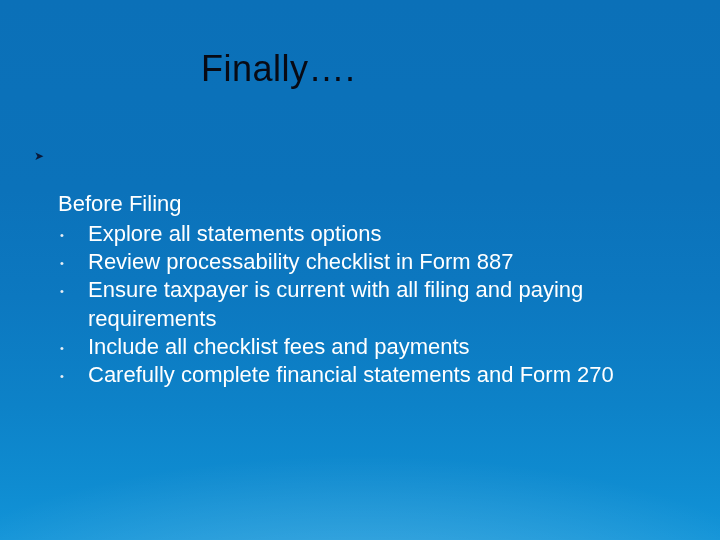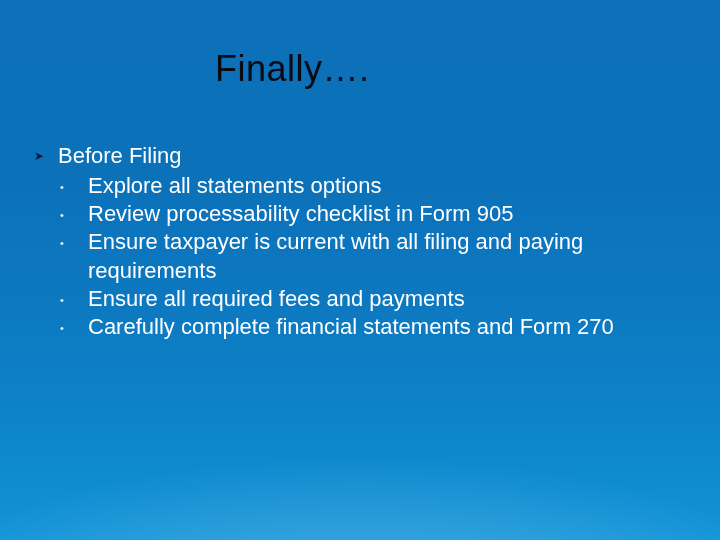--- a/index.html
+++ b/index.html
@@ -16,21 +16,21 @@
     height: 540px;
     background:
       radial-gradient(ellipse 700px 260px at 50% 118%, rgba(255,255,255,0.28) 0%, rgba(255,255,255,0.14) 35%, rgba(255,255,255,0.0) 70%),
       linear-gradient(to bottom, #0b70b8 0%, #0b72ba 35%, #0c78c0 55%, #0d82c8 75%, #0f8cd1 90%, #1294d8 100%);
     color: #ffffff;
     box-sizing: border-box;
   }
   .title {
     position: absolute;
     top: 48px;
-    left: 215px;
+    left: 201px;
     font-size: 36px;
     color: #080a14;
     font-weight: 400;
     letter-spacing: 0.5px;
   }
   .content {
     position: absolute;
     top: 142px;
     left: 34px;
     right: 40px;
@@ -43,20 +43,21 @@
   }
   .l1 .bullet {
     flex: 0 0 auto;
     width: 24px;
     font-size: 12px;
     line-height: 28px;
     color: #0a1a3a;
   }
   .l1 .txt {
     flex: 1 1 auto;
+    margin-top: 48px;
   }
   .sub {
     margin-top: 2px;
     padding-left: 24px;
   }
   .l2 {
     display: flex;
     align-items: flex-start;
     font-size: 22px;
     line-height: 1.28;
@@ -90,29 +91,29 @@
       <span class="txt">Before Filing</span>
     </div>
 
     <div class="sub">
       <div class="l2">
         <span class="bullet">•</span>
         <span class="txt">Explore all statements options</span>
       </div>
       <div class="l2">
         <span class="bullet">•</span>
-        <span class="txt">Review processability checklist in Form 905</span>
+        <span class="txt">Review processability checklist in Form 887</span>
       </div>
       <div class="l2">
         <span class="bullet">•</span>
         <span class="txt">Ensure taxpayer is current with all filing and paying requirements</span>
       </div>
       <div class="l2">
         <span class="bullet">•</span>
-        <span class="txt">Ensure all required fees and payments</span>
+        <span class="txt">Include all checklist fees and payments</span>
       </div>
       <div class="l2">
         <span class="bullet">•</span>
         <span class="txt">Carefully complete financial statements and Form 270</span>
       </div>
     </div>
 
   </div>
 
 </div>

